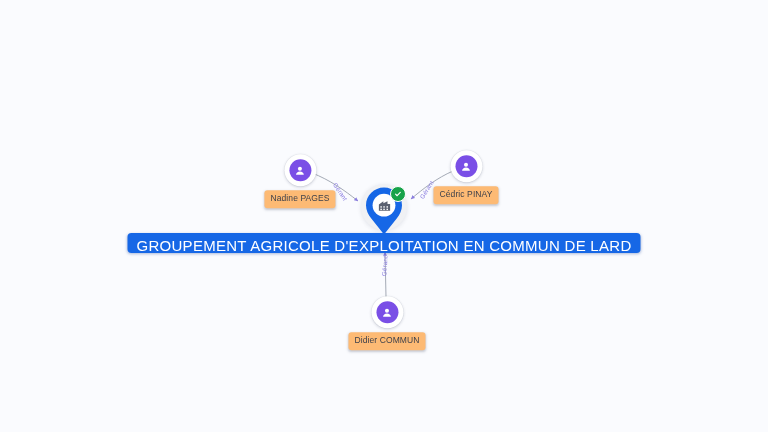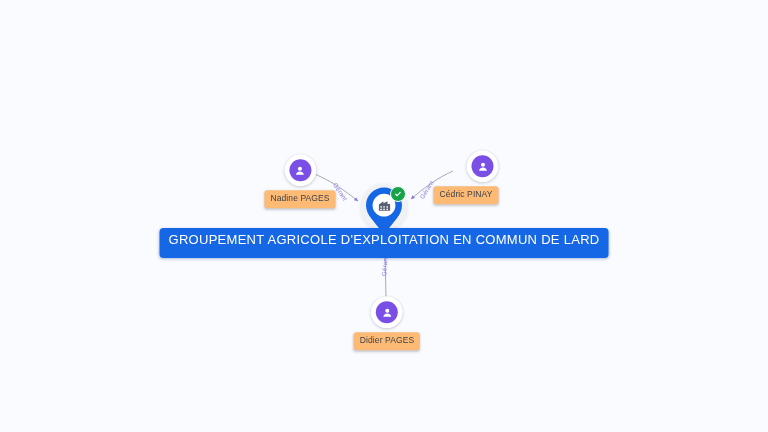--- a/index.html
+++ b/index.html
@@ -119,24 +119,24 @@
   }
 
   
   #company-label {
     position: absolute;
     left: 384px;
     top: 243px;
     transform: translate(-50%, -50%);
     background: #1667e6;
     color: #ffffff;
-    font-size: 13px;
+    font-size: 15px;
     letter-spacing: 0.28px;
     line-height: 1;
-    padding: 5px 9px 12px 9px;
+    padding: 5px 9px 0 9px;
     border-radius: 4px;
     white-space: nowrap;
     box-shadow: 0 1px 3px rgba(20,60,150,0.35);
   }
 
   
   .edge-label {
     position: absolute;
     color: #8a7de0;
     font-size: 6.2px;
@@ -192,42 +192,42 @@
       <div class="person-avatar">
         <svg width="13" height="13" viewBox="0 0 24 24" aria-hidden="true">
           <circle cx="12" cy="8.2" r="3.7" fill="#ffffff"></circle>
           <path d="M4.8 19.4c0-3.8 3.3-6.2 7.2-6.2s7.2 2.4 7.2 6.2z" fill="#ffffff"></path>
         </svg>
       </div>
     </div>
     <div class="person-label">Nadine PAGES</div>
   </div>
 
-  <div class="node" id="node-cedric" style="left:466px; top:177px;align-items:flex-end;">
+  <div class="node" id="node-cedric" style="left:466px; top:177px;">
     <div class="person-ring">
       <div class="person-avatar">
         <svg width="13" height="13" viewBox="0 0 24 24" aria-hidden="true">
           <circle cx="12" cy="8.2" r="3.7" fill="#ffffff"></circle>
           <path d="M4.8 19.4c0-3.8 3.3-6.2 7.2-6.2s7.2 2.4 7.2 6.2z" fill="#ffffff"></path>
         </svg>
       </div>
     </div>
     <div class="person-label">Cédric PINAY</div>
   </div>
 
   <div class="node" id="node-didier" style="left:387px; top:323px;">
     <div class="person-ring">
       <div class="person-avatar">
         <svg width="13" height="13" viewBox="0 0 24 24" aria-hidden="true">
           <circle cx="12" cy="8.2" r="3.7" fill="#ffffff"></circle>
           <path d="M4.8 19.4c0-3.8 3.3-6.2 7.2-6.2s7.2 2.4 7.2 6.2z" fill="#ffffff"></path>
         </svg>
       </div>
     </div>
-    <div class="person-label">Didier PAGES</div>
+    <div class="person-label">Didier COMMUN</div>
   </div>
 
   <div id="company-node">
     <div class="company-halo"></div>
 
     <svg class="company-pin" viewBox="0 0 52 56" xmlns="http://www.w3.org/2000/svg">
       <path d="M26 2.5c-9.9 0-18 7.9-18 17.7 0 4.9 2.1 9.4 5.3 13.2L26 49.5l12.7-16.1c3.2-3.8 5.3-8.3 5.3-13.2 0-9.8-8.1-17.7-18-17.7z" fill="#1667e6"></path>
       <circle cx="26" cy="20.2" r="11.4" fill="#ffffff"></circle>
     </svg>
 

